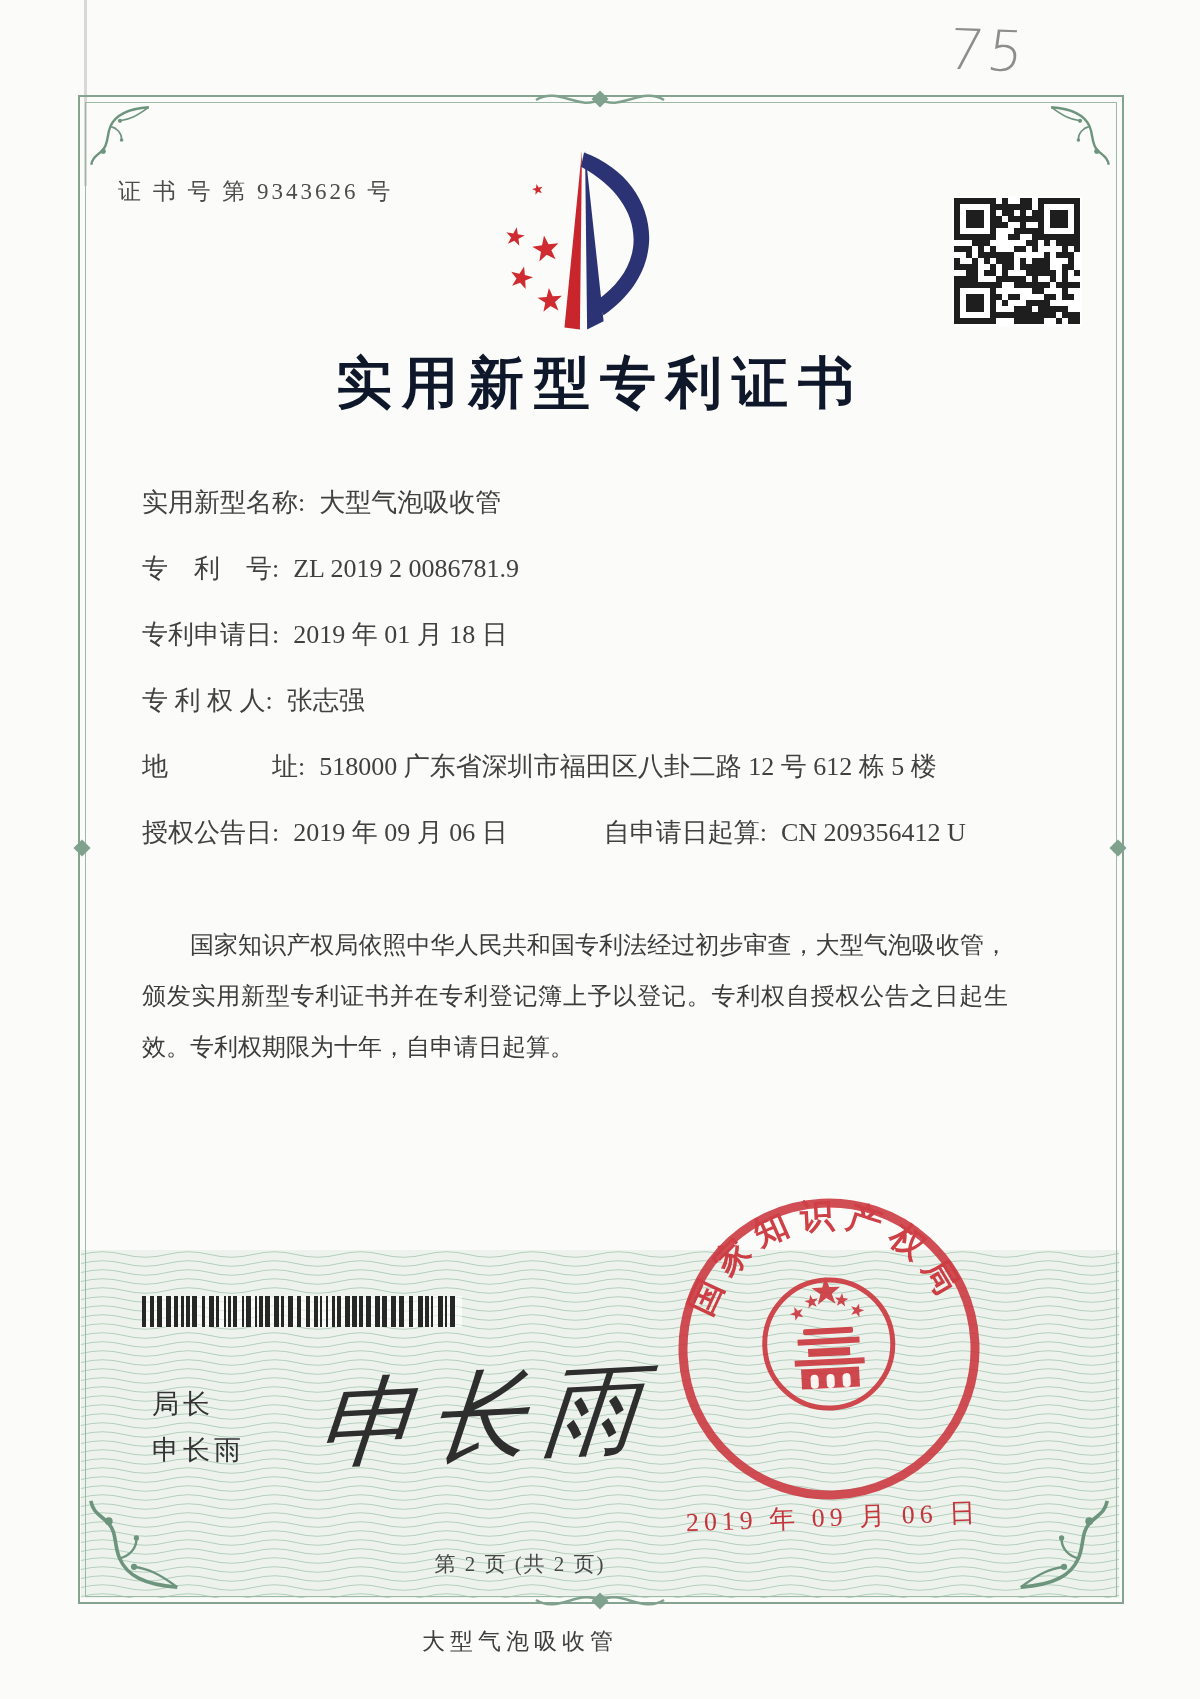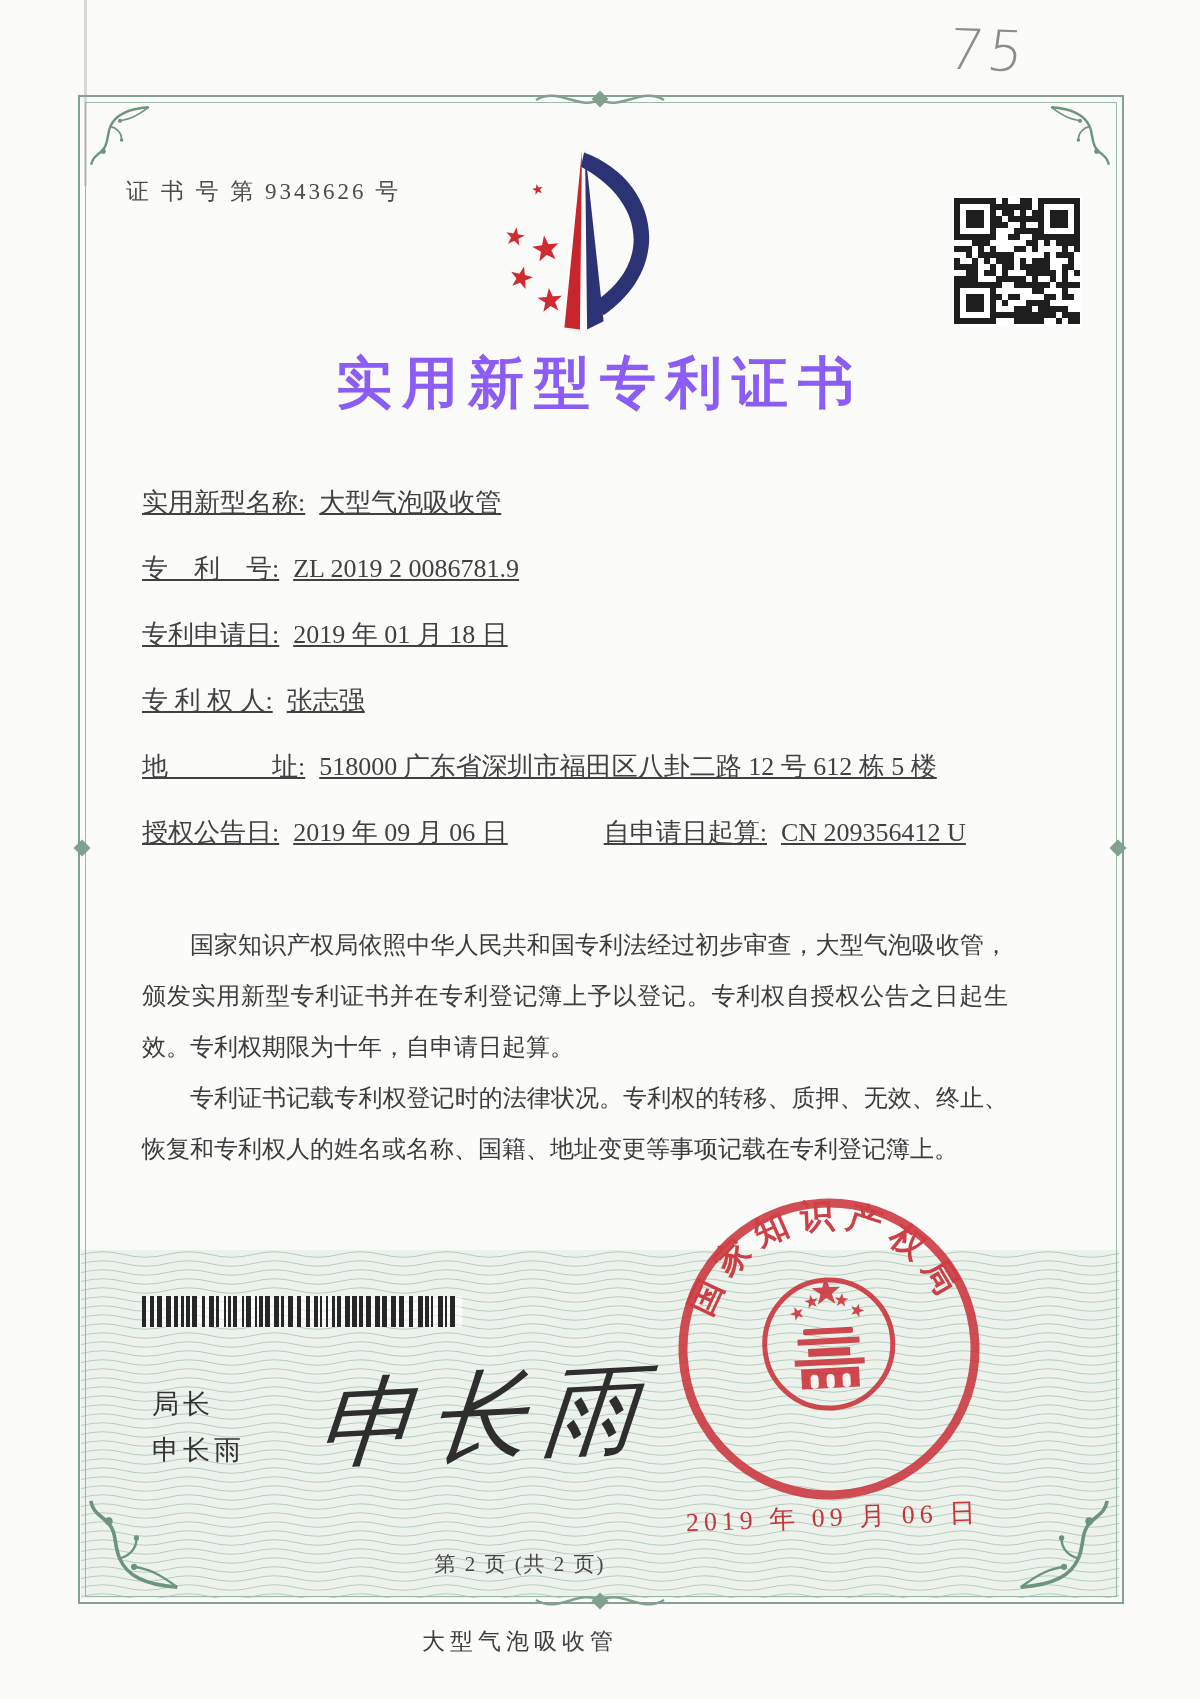--- a/index.html
+++ b/index.html
@@ -31,34 +31,34 @@
   .c-tl{left:88px;top:104px;width:64px;height:64px;}
   .c-tr{left:1048px;top:104px;width:64px;height:64px;transform:scaleX(-1);}
   .c-bl{left:86px;top:1496px;width:96px;height:96px;transform:scaleY(-1);}
   .c-br{left:1016px;top:1496px;width:96px;height:96px;transform:scale(-1,-1);}
   .edge-orn-top{left:530px;top:84px;width:140px;height:30px;z-index:7;}
   .edge-orn-bottom{left:530px;top:1586px;width:140px;height:30px;z-index:7;transform:scaleY(-1);}
   .diamond{width:12px;height:12px;background:#7fa18d;transform:rotate(45deg);z-index:7;}
   .d-left{left:76px;top:842px;}
   .d-right{left:1112px;top:842px;}
   
-  .cert-no{left:126px;top:176px;font-size:23px;letter-spacing:3px;color:#4c4c4c;}
+  .cert-no{left:118px;top:176px;font-size:23px;letter-spacing:3px;color:#4c4c4c;}
   .logo{left:480px;top:142px;width:206px;height:196px;}
   .qr{left:952px;top:196px;width:130px;height:130px;background:#fff;}
   .qr .cell{position:absolute;width:6px;height:6px;background:#1e1e1e;}
   .finder{position:absolute;width:42px;height:42px;border:6px solid #1e1e1e;box-sizing:border-box;}
   .finder::after{content:"";position:absolute;inset:6px;background:#1e1e1e;}
   .f-tl{left:2px;top:2px;} .f-tr{right:2px;top:2px;} .f-bl{left:2px;bottom:2px;}
   .title{
     left:0;top:346px;width:1200px;text-align:center;
-    font-size:56px;font-weight:700;letter-spacing:10px;color:#8b5cf6;
+    font-size:56px;font-weight:700;letter-spacing:10px;color:#0f172a;
   }
   
   .fields{left:142px;top:470px;width:900px;font-size:26px;color:#414141;}
-  .field-row{height:66px;line-height:66px;white-space:nowrap;text-decoration:underline;}
+  .field-row{height:66px;line-height:66px;white-space:nowrap;}
   .field-row .val{margin-left:14px;}
   .grant-pair2{margin-left:96px;}
   
   .paras{left:142px;top:920px;width:866px;font-size:24px;line-height:51px;
     text-align:justify;color:#3c3c3c;}
   .paras p{margin:0;text-indent:2em;}
   
   .waveband{left:81px;top:1250px;z-index:1;}
   
   .barcode{left:142px;top:1296px;width:320px;height:31px;z-index:2;background:rgba(255,255,255,.55);}
@@ -337,21 +337,20 @@
   <div class="field-row">
     <span class="lbl">地　　　　址:</span><span class="val">518000 广东省深圳市福田区八卦二路 12 号 612 栋 5 楼</span>
   </div>
   <div class="field-row">
     <span class="lbl">授权公告日:</span><span class="val">2019 年 09 月 06 日</span><span class="lbl grant-pair2">自申请日起算:</span><span class="val">CN 209356412 U</span>
   </div>
 </div>
 
 <div class="abs paras">
   <p>国家知识产权局依照中华人民共和国专利法经过初步审查，大型气泡吸收管，颁发实用新型专利证书并在专利登记簿上予以登记。专利权自授权公告之日起生效。专利权期限为十年，自申请日起算。</p>
-  <p>专利证书记载专利权登记时的法律状况。专利权的转移、质押、无效、终止、恢复和专利权人的姓名或名称、国籍、地址变更等事项记载在专利登记簿上。</p>
 </div>
 
 <svg class="abs waveband" width="1038" height="348">
   <rect width="1038" height="348" fill="#edf3ec"></rect>
   <rect width="1038" height="348" fill="url(#waves)"></rect>
 </svg>
 
 <div class="abs barcode">
     <div class="bar" style="left: 0px; width: 4px;"></div>
     <div class="bar" style="left: 8px; width: 4px;"></div>

